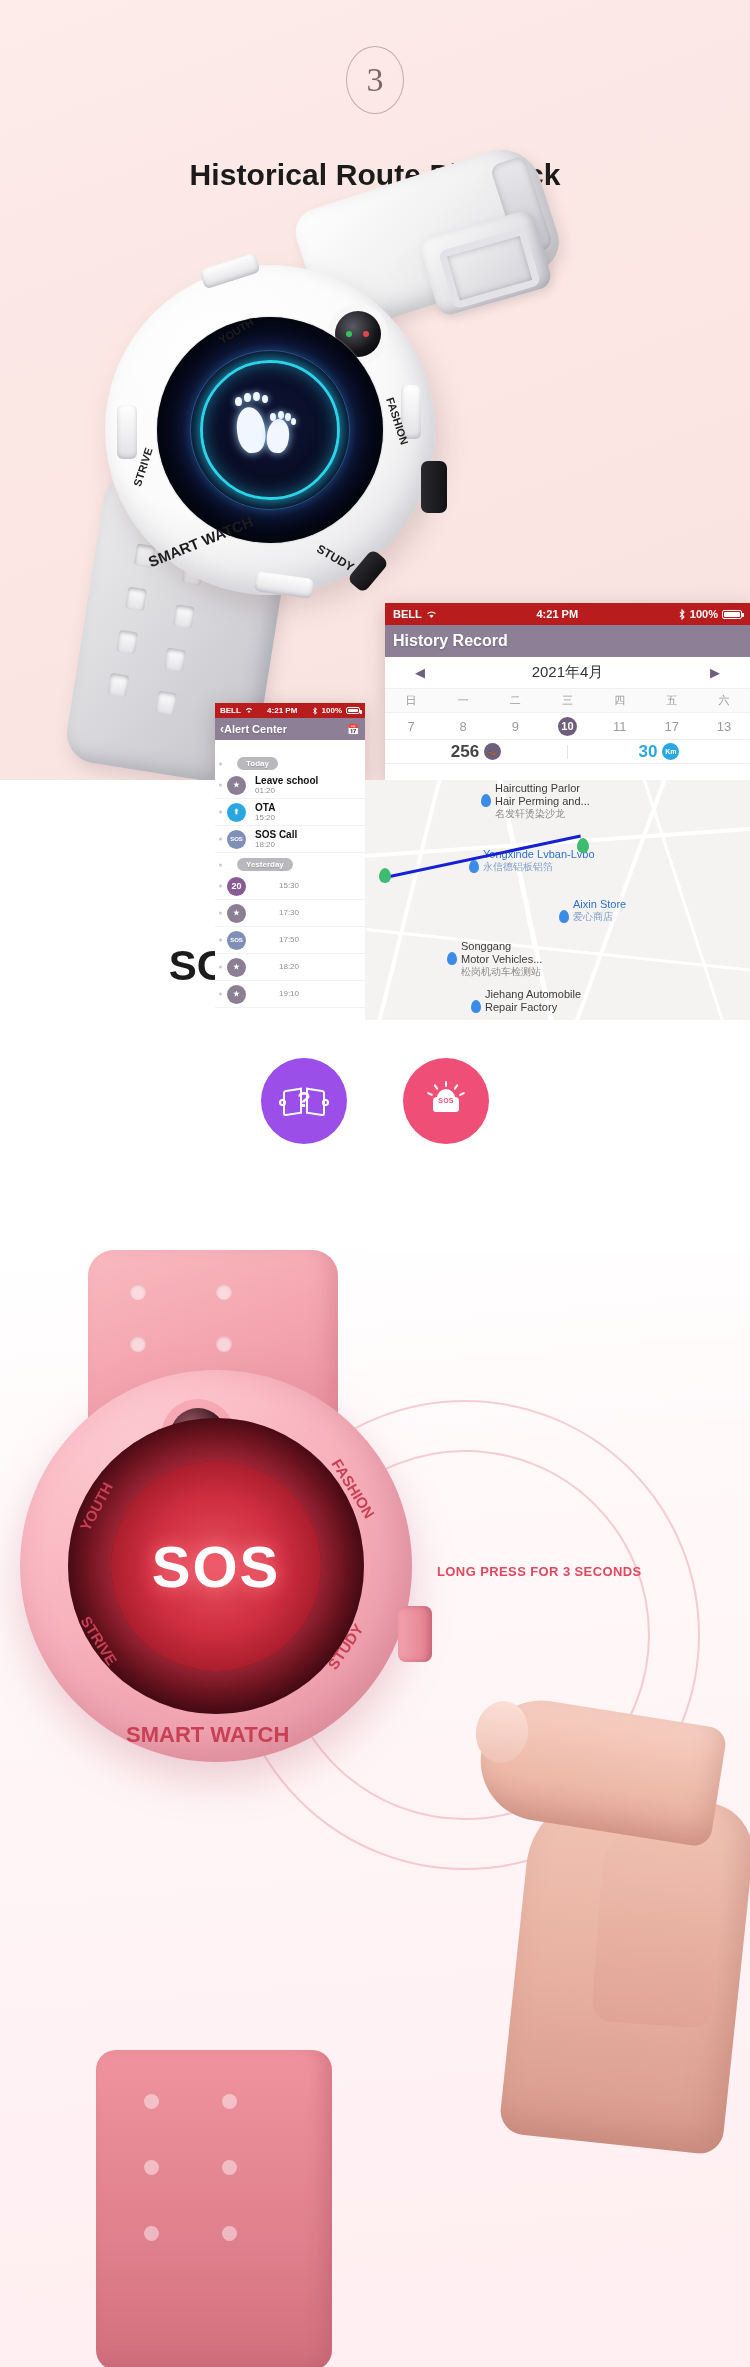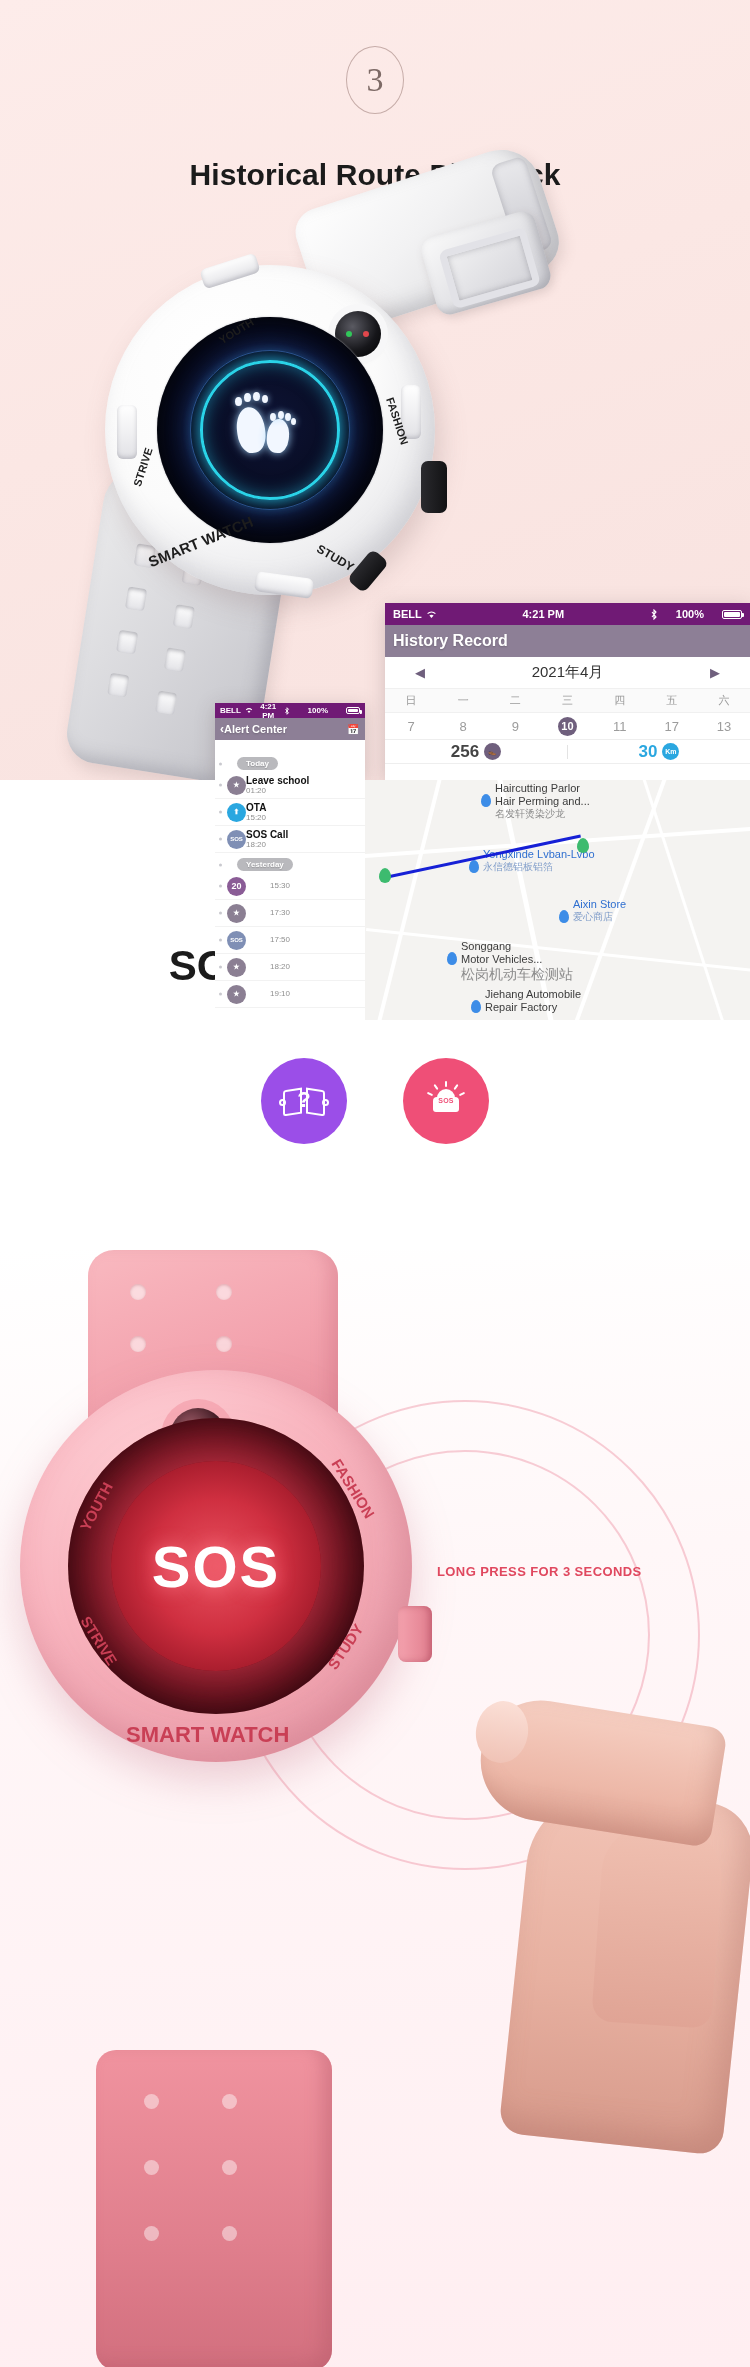--- a/index.html
+++ b/index.html
@@ -121,27 +121,27 @@
   .cam::before{ content:""; position:absolute; left:11px; top:20px; width:6px; height:6px; border-radius:50%; background:#31c75a;}
   .cam::after { content:""; position:absolute; left:28px; top:20px; width:6px; height:6px; border-radius:50%; background:#e0474c;}
   .sidebtn{
     position:absolute; width:26px; height:52px; border-radius:7px;
     background:linear-gradient(90deg,#2a2a2e,#121214);
   }
 
   
   .phone { position:absolute; box-shadow:0 4px 18px rgba(90,70,75,.25); background:#fff; overflow:hidden; }
   .status-bar{
-    height:22px; background:#701a75; color:#fff;
+    height:22px; background:#b91c1c; color:#fff;
     display:flex; align-items:center; font-size:11px; font-weight:700;
     padding:0 8px; gap:5px;
   }
   .sb-left{ display:flex; align-items:center; gap:4px; }
   .sb-time{ flex:1; text-align:center; }
-  .sb-right{ display:flex; align-items:center; gap:18px; }
+  .sb-right{ display:flex; align-items:center; gap:4px; }
   .batt{ width:20px; height:9px; border:1.3px solid #fff; border-radius:2px; position:relative; }
   .batt::after{ content:""; position:absolute; right:-3px; top:2px; width:2px; height:4px; background:#fff; border-radius:0 1px 1px 0;}
   .batt i{ position:absolute; left:1px; top:1px; bottom:1px; right:1px; background:#fff; border-radius:1px; display:block;}
   .nav-bar{
     height:32px; background:#8d7f96; color:#fff; display:flex; align-items:center;
     padding:0 8px; font-size:16px; font-weight:700; position:relative;
   }
   .nav-title{ flex:1; text-shadow:0 1px 2px rgba(0,0,0,.2); }
 
   
@@ -204,21 +204,21 @@
   .badge-pill{
     display:inline-block; background:#b9b9bd; color:#fff; font-size:8px; font-weight:700;
     padding:2px 9px; border-radius:8px; margin:3px 0 2px 22px;
     text-shadow:0 1px 1px rgba(0,0,0,.18);
   }
   .al-row{
     display:flex; align-items:center; height:27px; padding-left:12px;
     border-bottom:1px solid #f2f2f2; position:relative;
   }
   .al-ico{
-    width:19px; height:19px; border-radius:50%; flex:none; margin-right:0;
+    width:19px; height:19px; border-radius:50%; flex:none; margin-right:9px;
     display:flex; align-items:center; justify-content:center;
     color:#fff; font-size:7px; font-weight:700; position:relative;
   }
   .al-ico.star{ background:#8b7f93; }
   .al-ico.ota { background:#2aa7e0; }
   .al-ico.sos { background:#7f8fb5; font-size:6px; }
   .al-ico.num { background:#8a5c96; font-size:9px; }
   .al-txt{ display:flex; flex-direction:column; justify-content:center; }
   .al-title{ font-size:10px; font-weight:700; color:#111; line-height:1.1; }
   .al-time { font-size:8px; color:#8f8f8f; line-height:1.25; }
@@ -705,20 +705,20 @@
     <div class="road" style="position: absolute; background: rgb(255, 255, 255); left: -10px; top: 60px; width: 420px; height: 4px; transform: rotate(-4deg);"></div>
     <div class="road" style="position: absolute; background: rgb(255, 255, 255); left: 250px; top: -10px; width: 4px; height: 280px; transform: rotate(20deg);"></div>
     <div class="road" style="position: absolute; background: rgb(255, 255, 255); left: 0px; top: 170px; width: 420px; height: 3px; transform: rotate(6deg);"></div>
     <div class="road" style="position: absolute; background: rgb(255, 255, 255); left: 320px; top: -20px; width: 3px; height: 300px; transform: rotate(-18deg);"></div>
     <div class="poi" style="position: absolute; left: 130px; top: 2px; font-size: 11px; line-height: 1.2; white-space: nowrap; color: rgb(59, 59, 59);">Haircutting Parlor<br>Hair Perming and...<span class="cn" style="display:block;font-size:10px;color:#8b8b8b">名发轩烫染沙龙</span></div>
     <span class="pin" style="position: absolute; left: 116px; top: 14px; width: 10px; height: 13px; background: rgb(60, 140, 231); border-radius: 50% / 60% 60% 40% 40%;"></span>
     <div class="poi blue" style="position: absolute; left: 118px; top: 68px; font-size: 11px; line-height: 1.2; white-space: nowrap; color: rgb(47, 111, 208);">Yongxinde Lvban-Lvbo<span class="cn" style="display:block;font-size:10px;color:#7f9cc9">永信德铝板铝箔</span></div>
     <span class="pin" style="position: absolute; left: 104px; top: 80px; width: 10px; height: 13px; background: rgb(60, 140, 231); border-radius: 50% / 60% 60% 40% 40%;"></span>
     <div class="poi blue" style="position: absolute; left: 208px; top: 118px; font-size: 11px; line-height: 1.2; white-space: nowrap; color: rgb(47, 111, 208);">Aixin Store<span class="cn" style="display:block;font-size:10px;color:#7f9cc9">爱心商店</span></div>
     <span class="pin" style="position: absolute; left: 194px; top: 130px; width: 10px; height: 13px; background: rgb(60, 140, 231); border-radius: 50% / 60% 60% 40% 40%;"></span>
-    <div class="poi" style="position: absolute; left: 96px; top: 160px; font-size: 11px; line-height: 1.2; white-space: nowrap; color: rgb(59, 59, 59);">Songgang<br>Motor Vehicles...<span class="cn" style="display:block;font-size:14px;color:#8b8b8b">松岗机动车检测站</span></div>
+    <div class="poi" style="position: absolute; left: 96px; top: 160px; font-size: 11px; line-height: 1.2; white-space: nowrap; color: rgb(59, 59, 59);">Songgang<br>Motor Vehicles...<span class="cn" style="display:block;font-size:10px;color:#8b8b8b">松岗机动车检测站</span></div>
     <span class="pin" style="position: absolute; left: 82px; top: 172px; width: 10px; height: 13px; background: rgb(60, 140, 231); border-radius: 50% / 60% 60% 40% 40%;"></span>
     <div class="poi" style="position: absolute; left: 120px; top: 208px; font-size: 11px; line-height: 1.2; white-space: nowrap; color: rgb(59, 59, 59);">Jiehang Automobile<br>Repair Factory</div>
     <span class="pin" style="position: absolute; left: 106px; top: 220px; width: 10px; height: 13px; background: rgb(60, 140, 231); border-radius: 50% / 60% 60% 40% 40%;"></span>
     <div style="position: absolute; left: 20px; top: 96px; width: 200px; height: 3px; background: rgb(22, 32, 214); transform: rotate(-12deg); transform-origin: left center;"></div>
     <span style="position: absolute; left: 14px; top: 88px; width: 12px; height: 15px; background: rgb(61, 187, 111); border-radius: 50% / 60% 60% 40% 40%;"></span>
     <span style="position: absolute; left: 212px; top: 58px; width: 12px; height: 15px; background: rgb(61, 187, 111); border-radius: 50% / 60% 60% 40% 40%;"></span>
   </div>
 
 </body></html>

